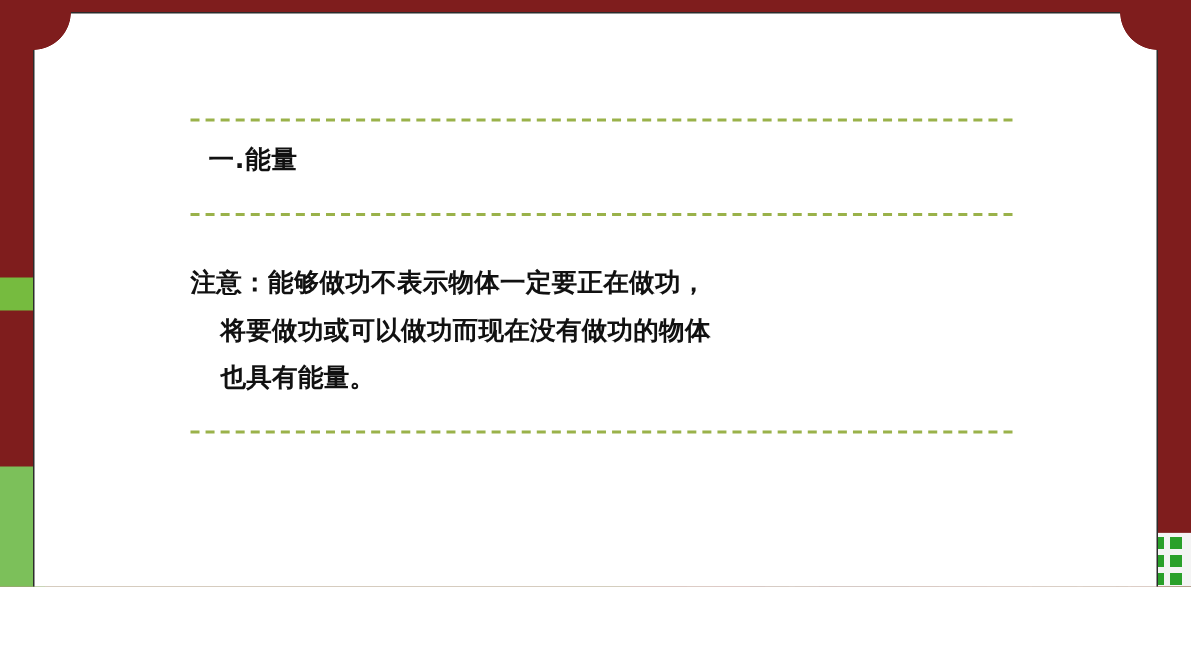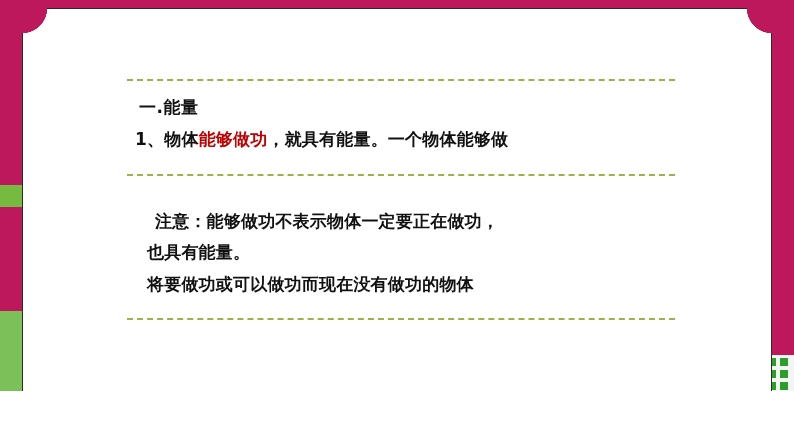--- a/index.html
+++ b/index.html
@@ -11,21 +11,21 @@
     height: 447px;
     overflow: hidden;
     font-family: "DejaVu Sans", "Liberation Sans", sans-serif;
     background: #ffffff;
   }
 
   #slide {
     position: relative;
     width: 794px;
     height: 391px;
-    background: #be185d;
+    background: #7f1d1d;
     overflow: hidden;
   }
 
   
   .bg-left-green {
     position: absolute;
     left: 0;
     top: 311px;
     width: 30px;
     height: 136px;
@@ -119,21 +119,21 @@
 
   .para {
     font-size: 17px;
     font-weight: bold;
     color: #111111;
     line-height: 1.62;
     margin: 0 0 4px 0;
     letter-spacing: 0.2px;
   }
   .para.indent { text-indent: 0; margin-left: 8px; }
-  .para.note   { margin-left: 28px; }
+  .para.note   { }
   .para.note2  { margin-left: 20px; }
 
   .hl-red { color: #c00000; }
 
   .spacer-sm { height: 12px; }
   .spacer-md { height: 22px; }
 </style>
 </head>
 <body>
 
@@ -237,34 +237,31 @@
   <div class="page">
     <div class="page-inner">
 
       <div class="content">
 
         <div class="divider"></div>
 
         <div class="block">
           <div class="heading">一.能量</div>
 
-          <div class="para indent">
-            <span>1、</span><span>物体</span><span class="hl-red">能够做功</span><span>，就具有能量。一个物体能够做</span>
-          </div>
 
         </div>
 
         <div class="spacer-sm"></div>
         <div class="divider"></div>
         <div class="spacer-md"></div>
 
         <div class="block">
           <div class="para note">注意：能够做功不表示物体一定要正在做功，</div>
+          <div class="para note2">将要做功或可以做功而现在没有做功的物体</div>
           <div class="para note2">也具有能量。</div>
-          <div class="para note2">将要做功或可以做功而现在没有做功的物体</div>
         </div>
 
         <div class="spacer-sm"></div>
         <div class="divider"></div>
 
       </div>
     </div>
   </div>
 
 </div>

